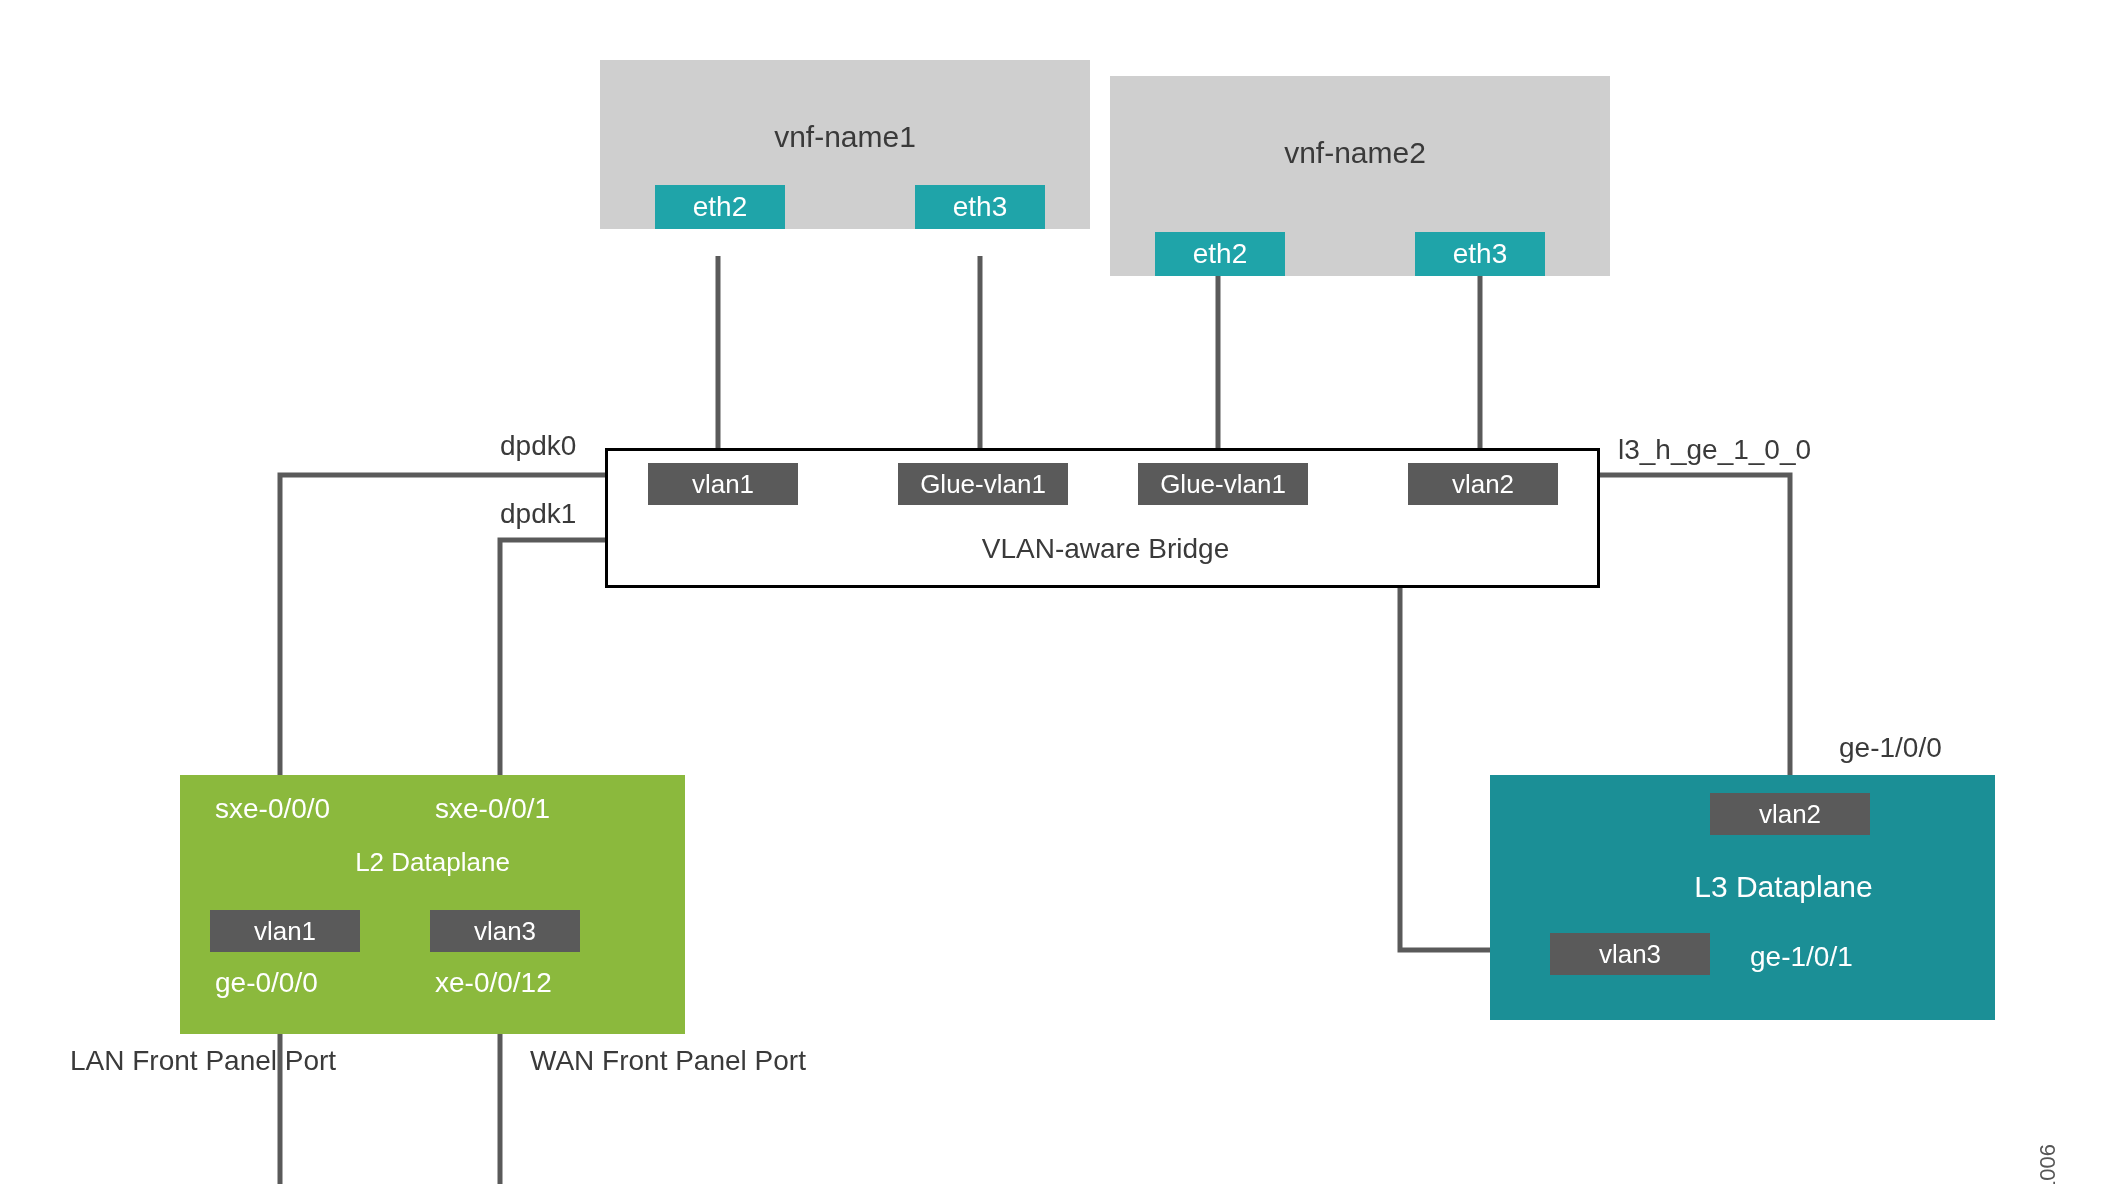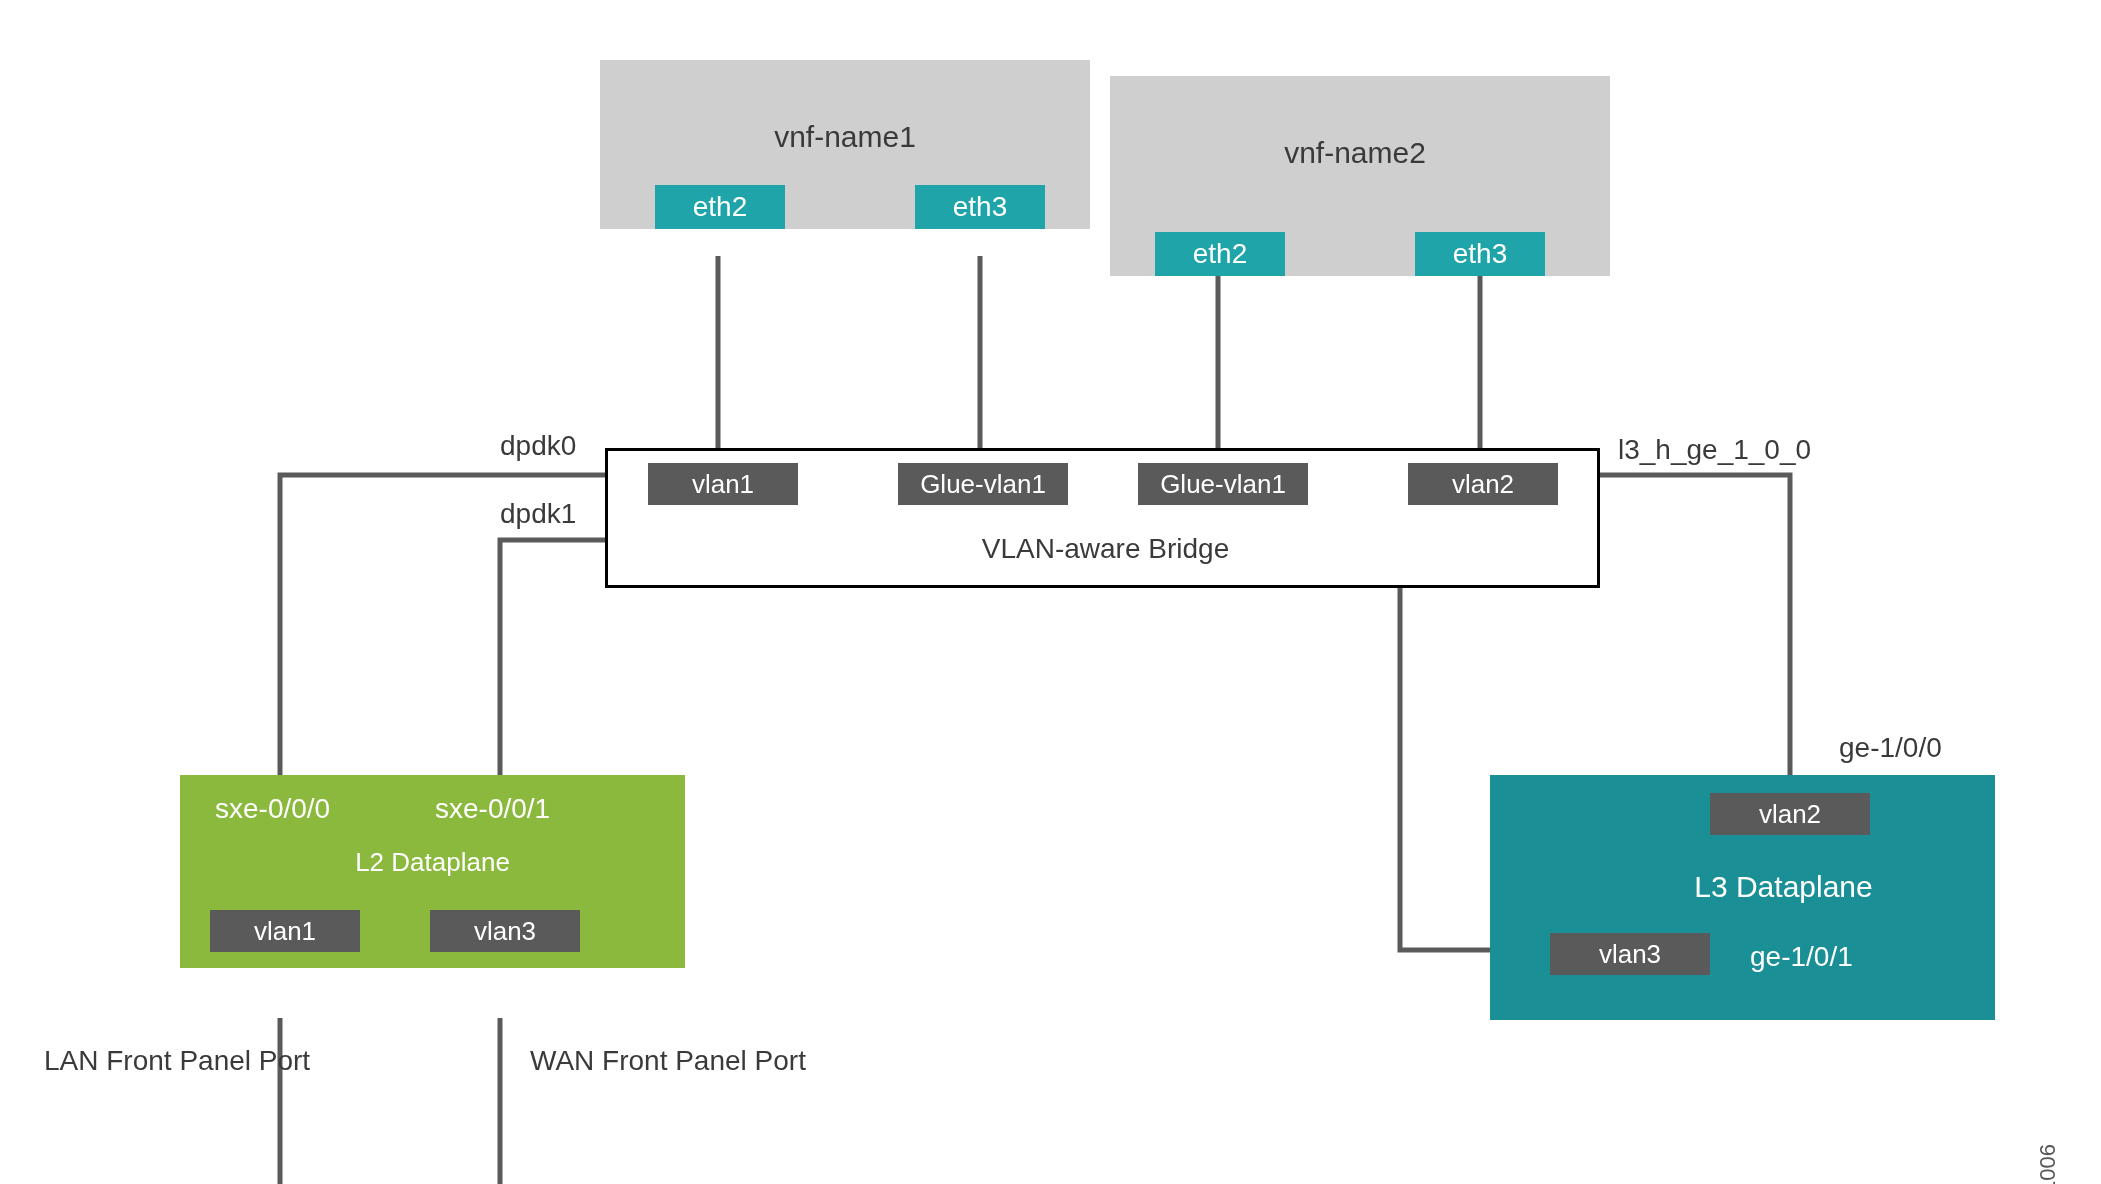--- a/index.html
+++ b/index.html
@@ -126,36 +126,36 @@
     <div class="box vlan-badge" style="left:290px; top:12px; width:170px;">Glue-vlan1</div>
     <div class="box vlan-badge" style="left:530px; top:12px; width:170px;">Glue-vlan1</div>
     <div class="box vlan-badge" style="left:800px; top:12px; width:150px;">vlan2</div>
     <div class="label" style="left:0; top:82px; width:995px; text-align:center;">VLAN-aware Bridge</div>
   </div>
 
   <div class="label" style="left:500px; top:430px;">dpdk0</div>
   <div class="label" style="left:500px; top:498px;">dpdk1</div>
   <div class="label" style="left:1618px; top:434px;">l3_h_ge_1_0_0</div>
 
-  <div class="box l2" style="left:180px; top:775px; width:505px; height:193px;">
+  <div class="box l2" style="left:180px; top:775px; width:505px; height:259px;">
     <div class="label label-white" style="left:35px; top:18px;">sxe-0/0/0</div>
     <div class="label label-white" style="left:255px; top:18px;">sxe-0/0/1</div>
     <div class="label label-white" style="left:0; top:72px; width:505px; text-align:center; font-size:26px;">L2 Dataplane</div>
     <div class="box vlan-badge" style="left:30px; top:135px; width:150px;">vlan1</div>
     <div class="box vlan-badge" style="left:250px; top:135px; width:150px;">vlan3</div>
     <div class="label label-white" style="left:35px; top:192px;">ge-0/0/0</div>
     <div class="label label-white" style="left:255px; top:192px;">xe-0/0/12</div>
   </div>
 
   <div class="box l3" style="left:1490px; top:775px; width:505px; height:245px;">
     <div class="box vlan-badge" style="left:220px; top:18px; width:160px;">vlan2</div>
     <div class="label label-white" style="left:0; top:95px; width:587px; text-align:center; font-size:30px;">L3 Dataplane</div>
     <div class="box vlan-badge" style="left:60px; top:158px; width:160px;">vlan3</div>
     <div class="label label-white" style="left:260px; top:166px;">ge-1/0/1</div>
   </div>
   <div class="label" style="left:1805px; top:732px;margin-left:34px;">ge-1/0/0</div>
 
-  <div class="label" style="left:44px; top:1045px;">LAN Front Panel Port</div>
+  <div class="label" style="left:70px; top:1045px;">LAN Front Panel Port</div>
   <div class="label" style="left:530px; top:1045px;">WAN Front Panel Port</div>
 
   <div class="side-id" style="right:40px; bottom:40px;">g301006</div>
 
 </div>
 
 </body></html>

